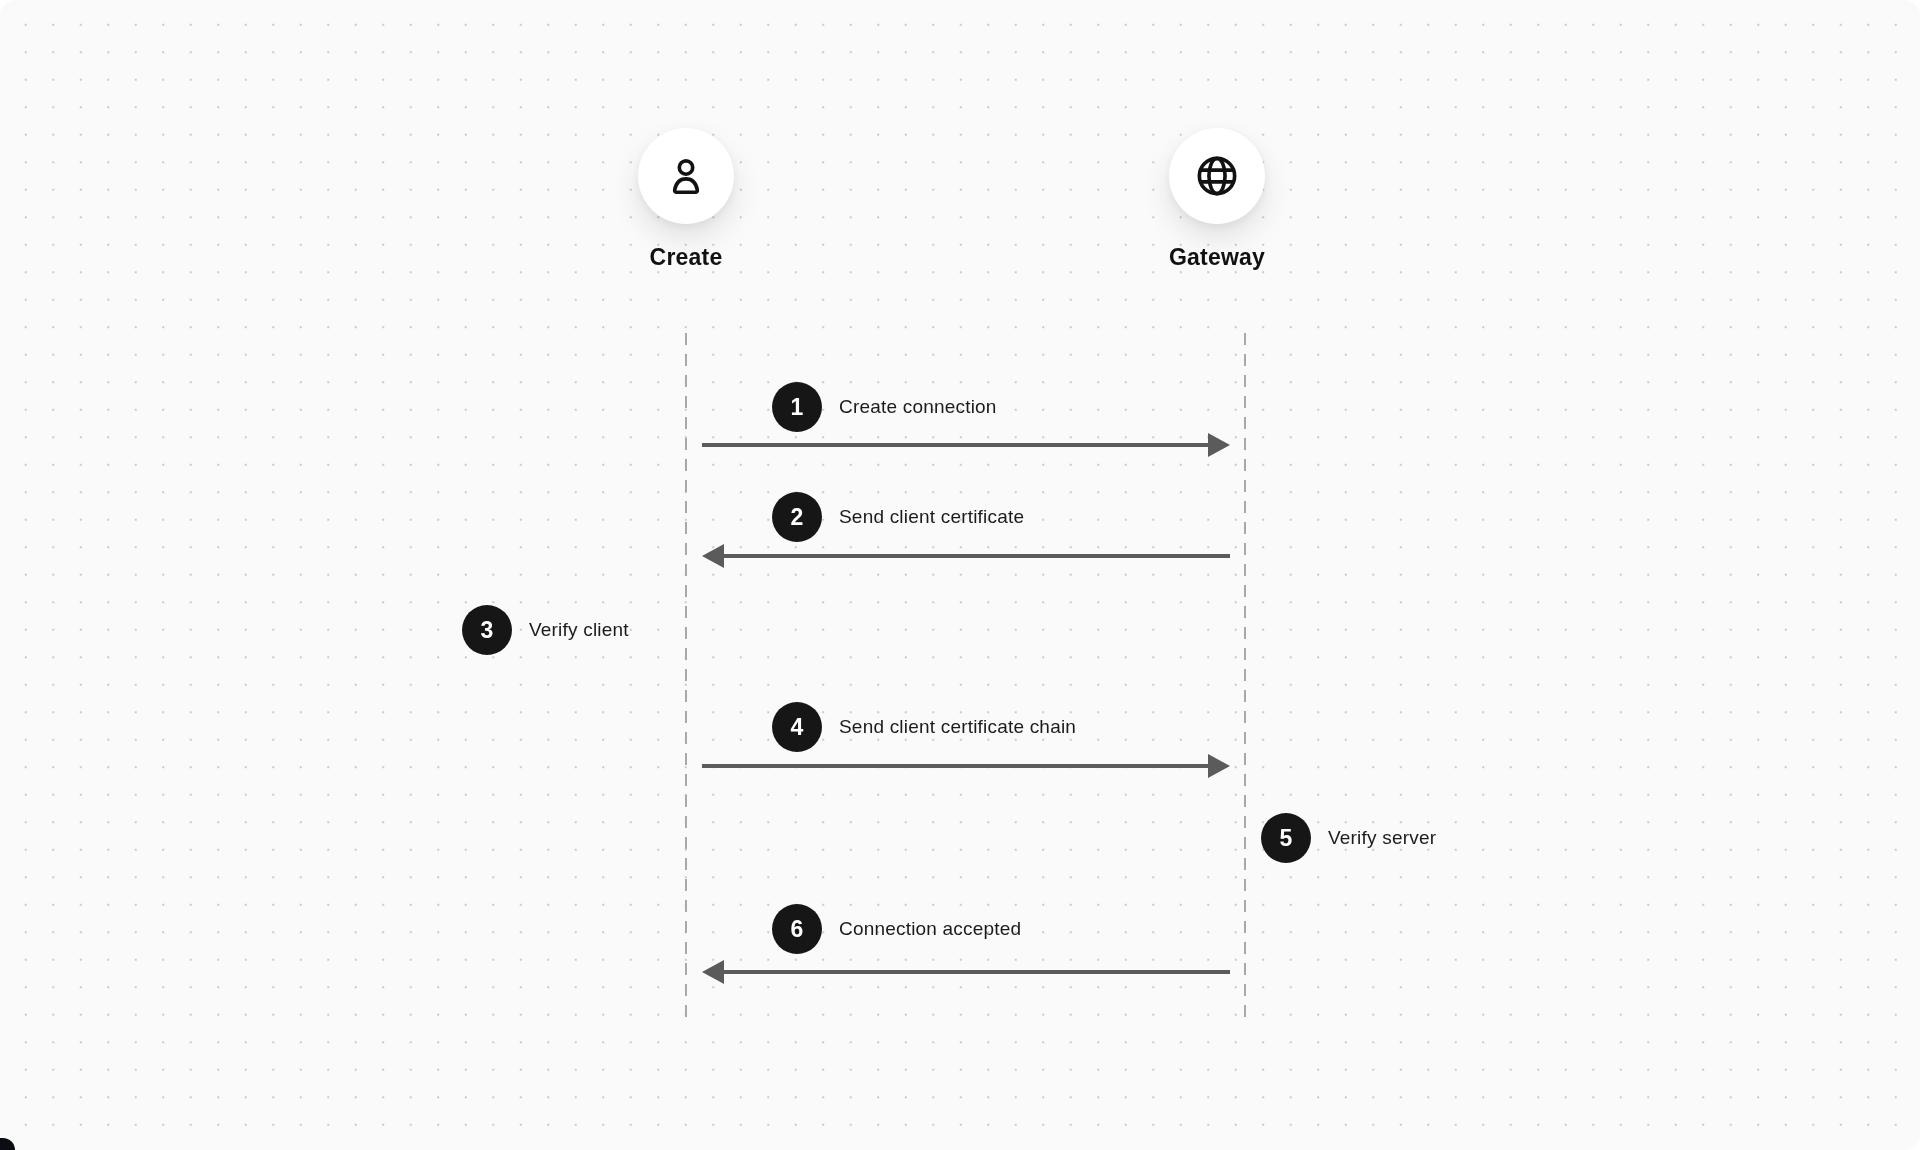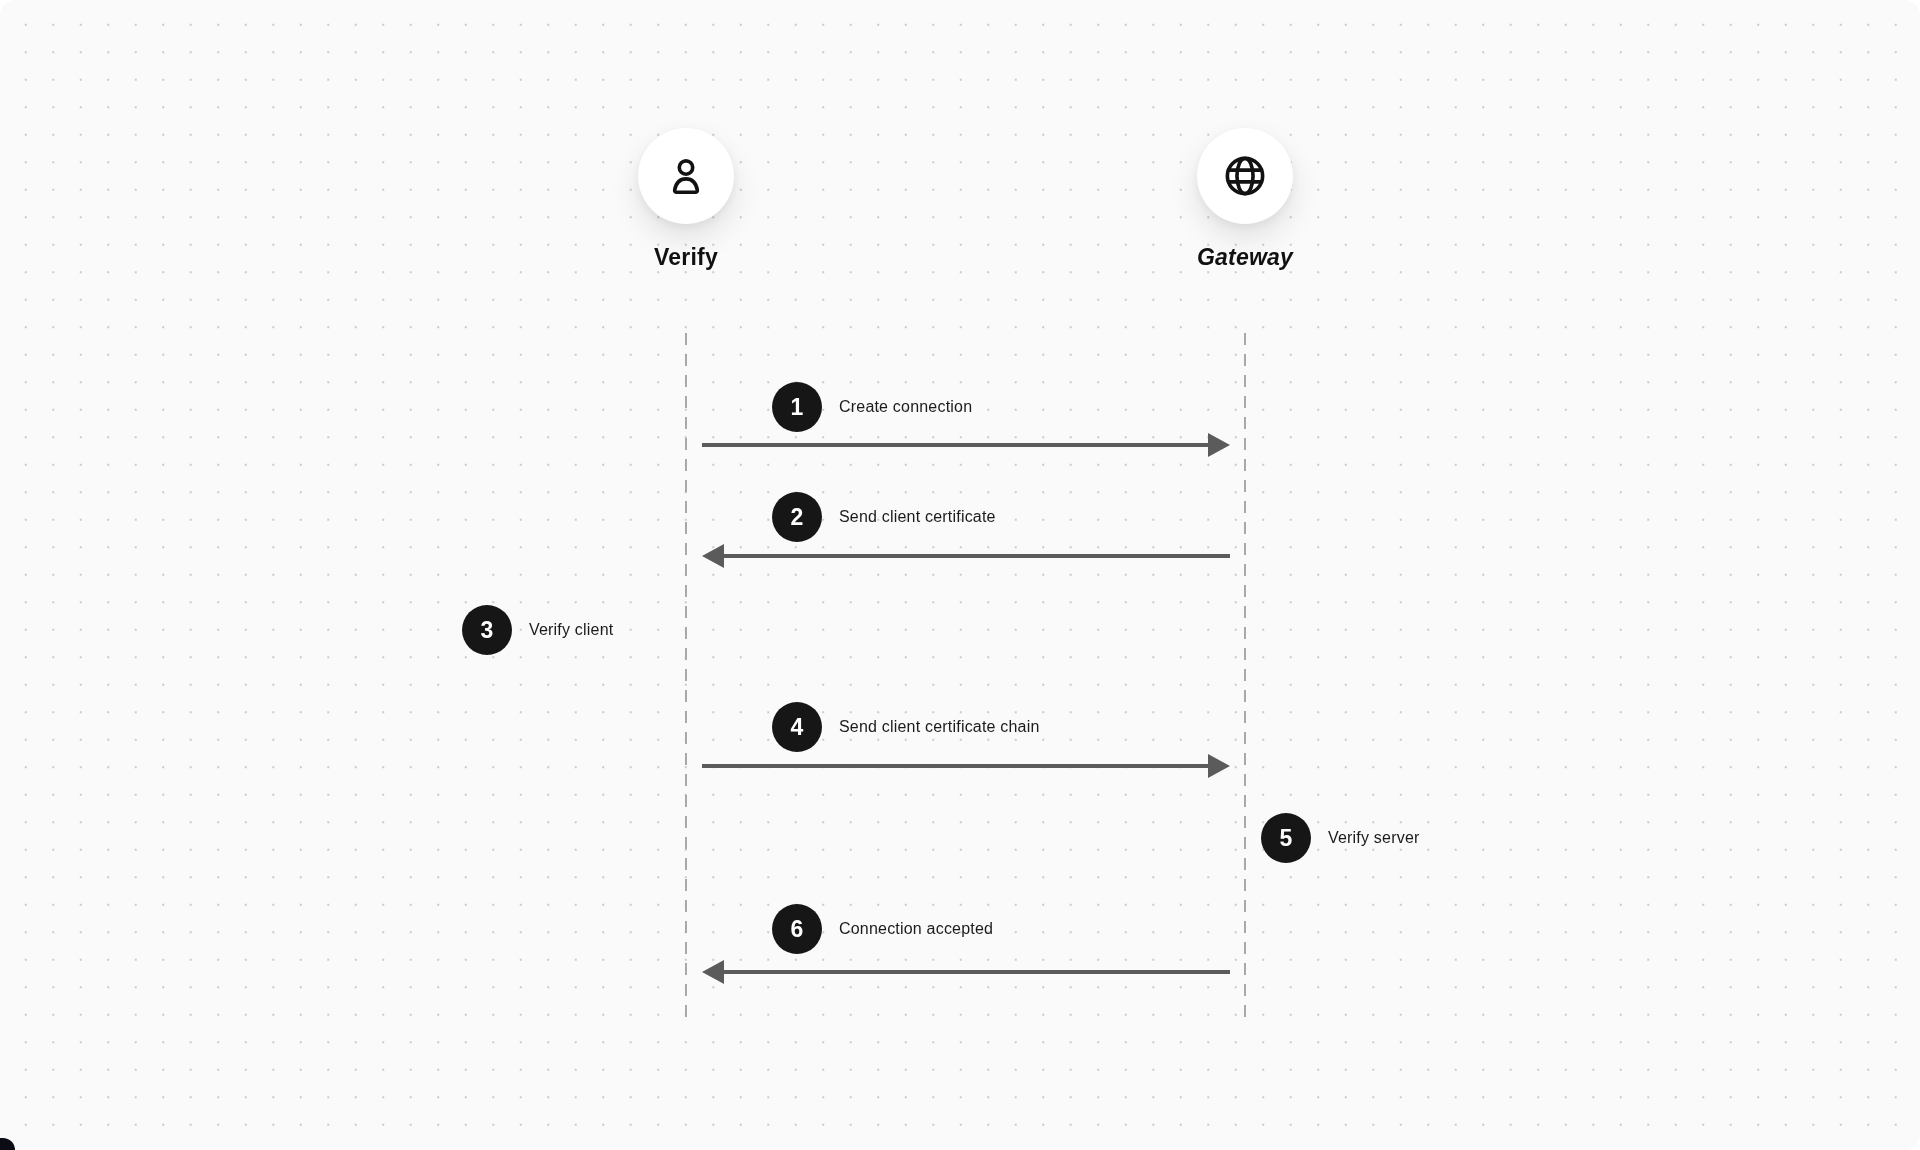--- a/index.html
+++ b/index.html
@@ -12,21 +12,21 @@
     background-color: #fafafa;
     background-image: radial-gradient(circle, #c9c9c9 1.1px, rgba(201,201,201,0) 1.5px);
     background-size: 27.5px 27.5px;
     background-position: 12px 11px;
     border-radius: 16px;
   }
 
   
   .actor { position: absolute; width: 200px; text-align: center; }
   .actor-client  { left: 586px; top: 128px; }
-  .actor-gateway { left: 1145px; top: 128px; font-style: italic; }
+  .actor-gateway { left: 1117px; top: 128px; }
   .actor-circle {
     width: 96px; height: 96px; border-radius: 50%;
     background: #ffffff; margin: 0 auto;
     display: flex; align-items: center; justify-content: center;
     box-shadow: 0 14px 30px rgba(0,0,0,0.10), 0 3px 8px rgba(0,0,0,0.05);
   }
   .actor-circle svg { width: 46px; height: 46px; stroke: #121212; }
   .actor-label {
     margin-top: 20px; font-size: 23px; font-weight: 700; color: #111111;
     letter-spacing: 0.2px;
@@ -41,21 +41,21 @@
   .lifeline-client  { left: 685px; }
   .lifeline-gateway { left: 1244px; }
 
   
   .step { position: absolute; display: flex; align-items: center; gap: 17px; }
   .badge {
     width: 50px; height: 50px; border-radius: 50%; background: #161616;
     color: #ffffff; font-size: 23px; font-weight: 700;
     display: flex; align-items: center; justify-content: center; flex: 0 0 auto;
   }
-  .step-label { font-size: 16px; color: #1b1b1b; letter-spacing: 0.2px; white-space: nowrap; }
+  .step-label { font-size: 19px; color: #1b1b1b; letter-spacing: 0.2px; white-space: nowrap; }
 
   .step-1 { left: 772px;  top: 382px; }
   .step-2 { left: 772px;  top: 492px; }
   .step-3 { left: 462px;  top: 605px; }
   .step-4 { left: 772px;  top: 702px; }
   .step-5 { left: 1261px; top: 813px; }
   .step-6 { left: 772px;  top: 904px; }
 
   
   .arrow { position: absolute; left: 702px; width: 528px; height: 26px; }
@@ -87,21 +87,21 @@
 
 <div class="canvas">
 
   <div class="actor actor-client">
     <div class="actor-circle">
       <svg viewBox="0 0 24 24" fill="none" stroke-width="1.9" stroke-linecap="round" stroke-linejoin="round">
         <circle cx="12" cy="7.6" r="3.5"></circle>
         <path d="M6.1 19.3 c 0.7 -3.9 3 -5.8 5.9 -5.8 s 5.2 1.9 5.9 5.8 c 0.1 0.7 -0.3 1.2 -1 1.2 h -9.8 c -0.7 0 -1.1 -0.5 -1 -1.2 z"></path>
       </svg>
     </div>
-    <div class="actor-label">Verify</div>
+    <div class="actor-label">Create</div>
   </div>
 
   <div class="actor actor-gateway">
     <div class="actor-circle">
       <svg viewBox="0 0 24 24" fill="none" stroke-width="1.9" stroke-linecap="round" stroke-linejoin="round">
         <circle cx="12" cy="12" r="9.2"></circle>
         <ellipse cx="12" cy="12" rx="4.2" ry="9.2"></ellipse>
         <path d="M3.6 8.9 h16.8"></path>
         <path d="M3.6 15.1 h16.8"></path>
       </svg>

